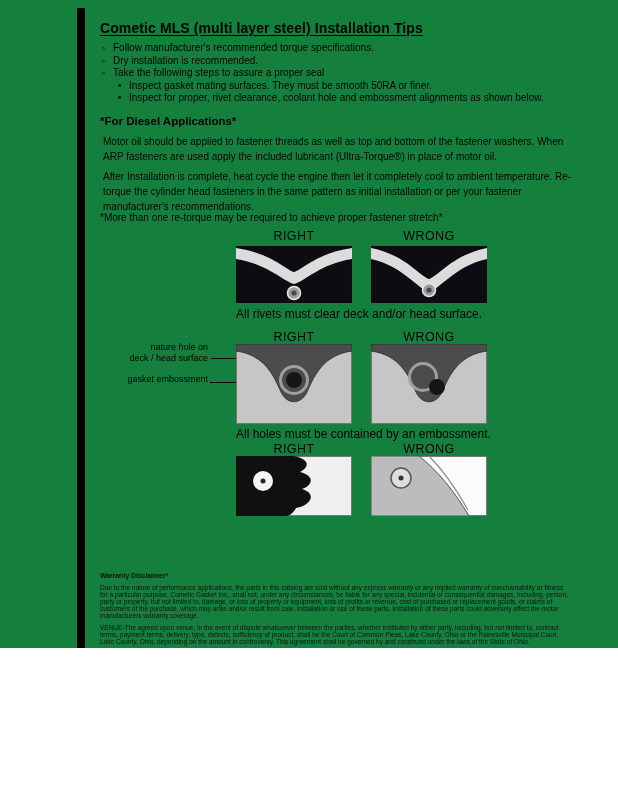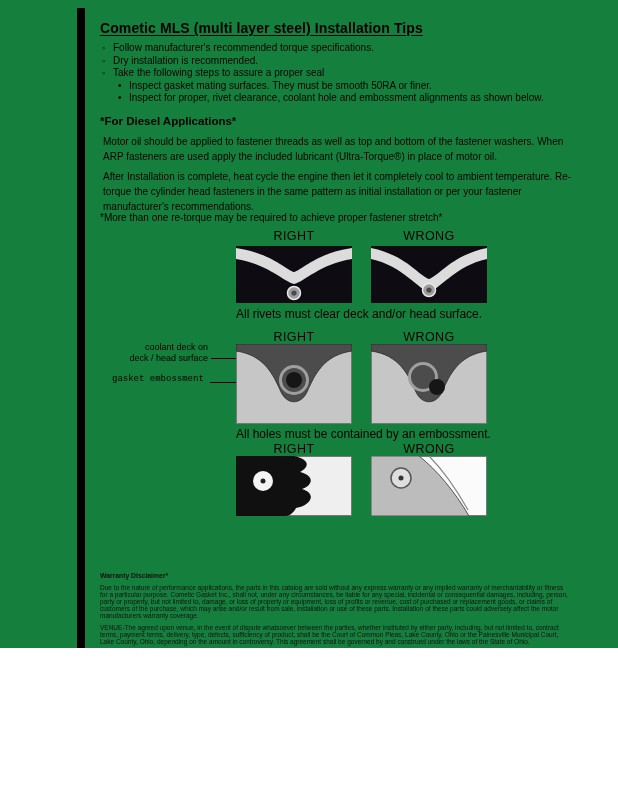--- a/index.html
+++ b/index.html
@@ -38,21 +38,21 @@
   .r1-lab-wrong { left:371px; top:229px; }
   .r1-img-right { left:236px; top:246px; height:57px; }
   .r1-img-wrong { left:371px; top:246px; height:57px; }
   .cap1 { left:236px; top:308px; }
 
   .r2-lab-right { left:236px; top:330px; }
   .r2-lab-wrong { left:371px; top:330px; }
   .r2-img-right { left:236px; top:344px; height:80px; }
   .r2-img-wrong { left:371px; top:344px; height:80px; }
   .coolant-label { position:absolute; left:118px; top:342px; width:90px; text-align:right; font-size:9px; line-height:11px; }
-  .emboss-label  { position:absolute; left:112px; top:374px; width:96px; text-align:left; font-size:9px; line-height:11px;font-family:Liberation Mono, monospace; }
+  .emboss-label  { position:absolute; left:112px; top:374px; width:96px; text-align:right; font-size:9px; line-height:11px; }
   .lbl-line { position:absolute; height:0; border-top:1px solid #000; }
   .line-coolant { left:211px; top:358px; width:42px; }
   .line-emboss  { left:210px; top:382px; width:56px; }
   .cap2 { left:236px; top:428px; }
 
   .r3-lab-right { left:236px; top:442px; }
   .r3-lab-wrong { left:371px; top:442px; }
   .r3-img-right { left:236px; top:456px; height:60px; }
   .r3-img-wrong { left:371px; top:456px; height:60px; }
   .cap3 { left:236px; top:519px; width:252px; }
@@ -114,21 +114,21 @@
     <path d="M0,2 C35,9 48,30 58,33 C68,30 81,9 116,2 L116,13 C84,20 68,44 58,46 C48,44 32,20 0,13 Z" fill="#dcdcdc"></path>
     <circle cx="58" cy="44" r="6.5" fill="#9d9d9d" stroke="#e8e8e8" stroke-width="1.5"></circle>
     <circle cx="58" cy="44" r="2.6" fill="#4a4a4a"></circle>
   </svg>
   <div class="cap cap1">All rivets must clear deck and/or head surface.</div>
 
   <div class="dg-label r2-lab-right">RIGHT</div>
   <div class="dg-label r2-lab-wrong">WRONG</div>
 
   <div class="coolant-label">
-    <div>coolant deck on</div>
+    <div>nature hole on</div>
     <div>deck / head surface</div>
   </div>
   <div class="lbl-line line-coolant"></div>
   <div class="emboss-label">gasket embossment</div>
   <div class="lbl-line line-emboss"></div>
 
   <svg class="dg r2-img-right" viewBox="0 0 116 80" preserveAspectRatio="none">
     <rect x="0.5" y="0.5" width="115" height="79" fill="#c6c6c6" stroke="#777" stroke-width="1"></rect>
     <path d="M0,0 H116 V7 C88,11 79,30 71,48 C65,61 51,61 45,48 C37,30 28,11 0,7 Z" fill="#4c4c4c" stroke="#2a2a2a" stroke-width="0.8"></path>
     <circle cx="58" cy="36" r="13.5" fill="none" stroke="#9f9f9f" stroke-width="3"></circle>

